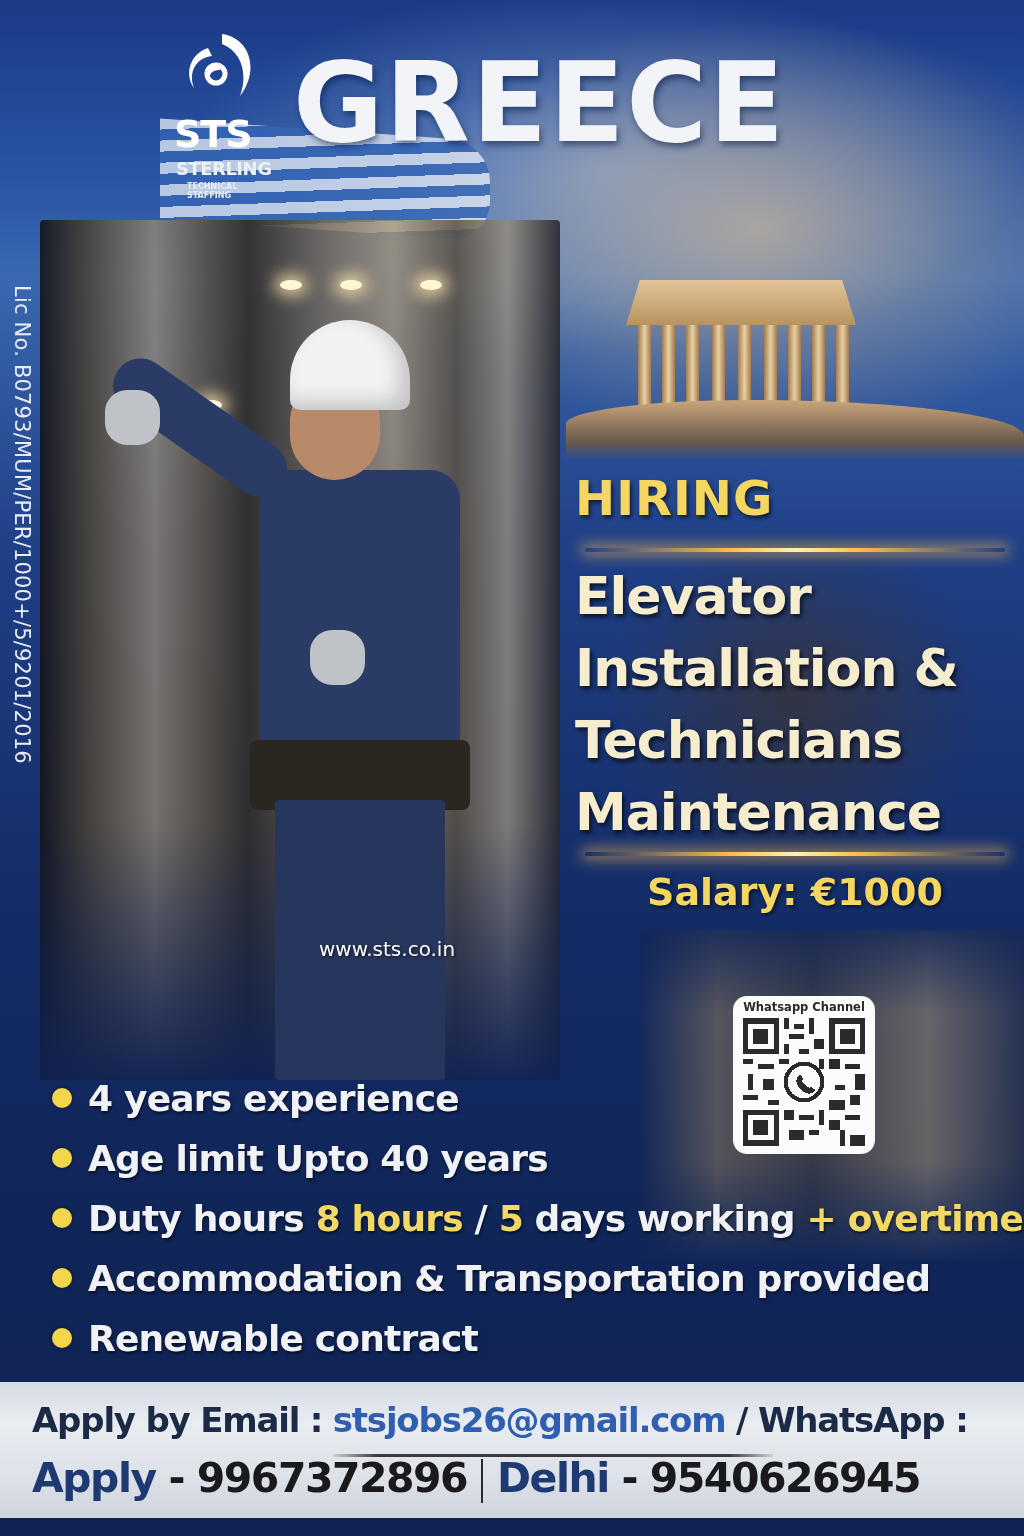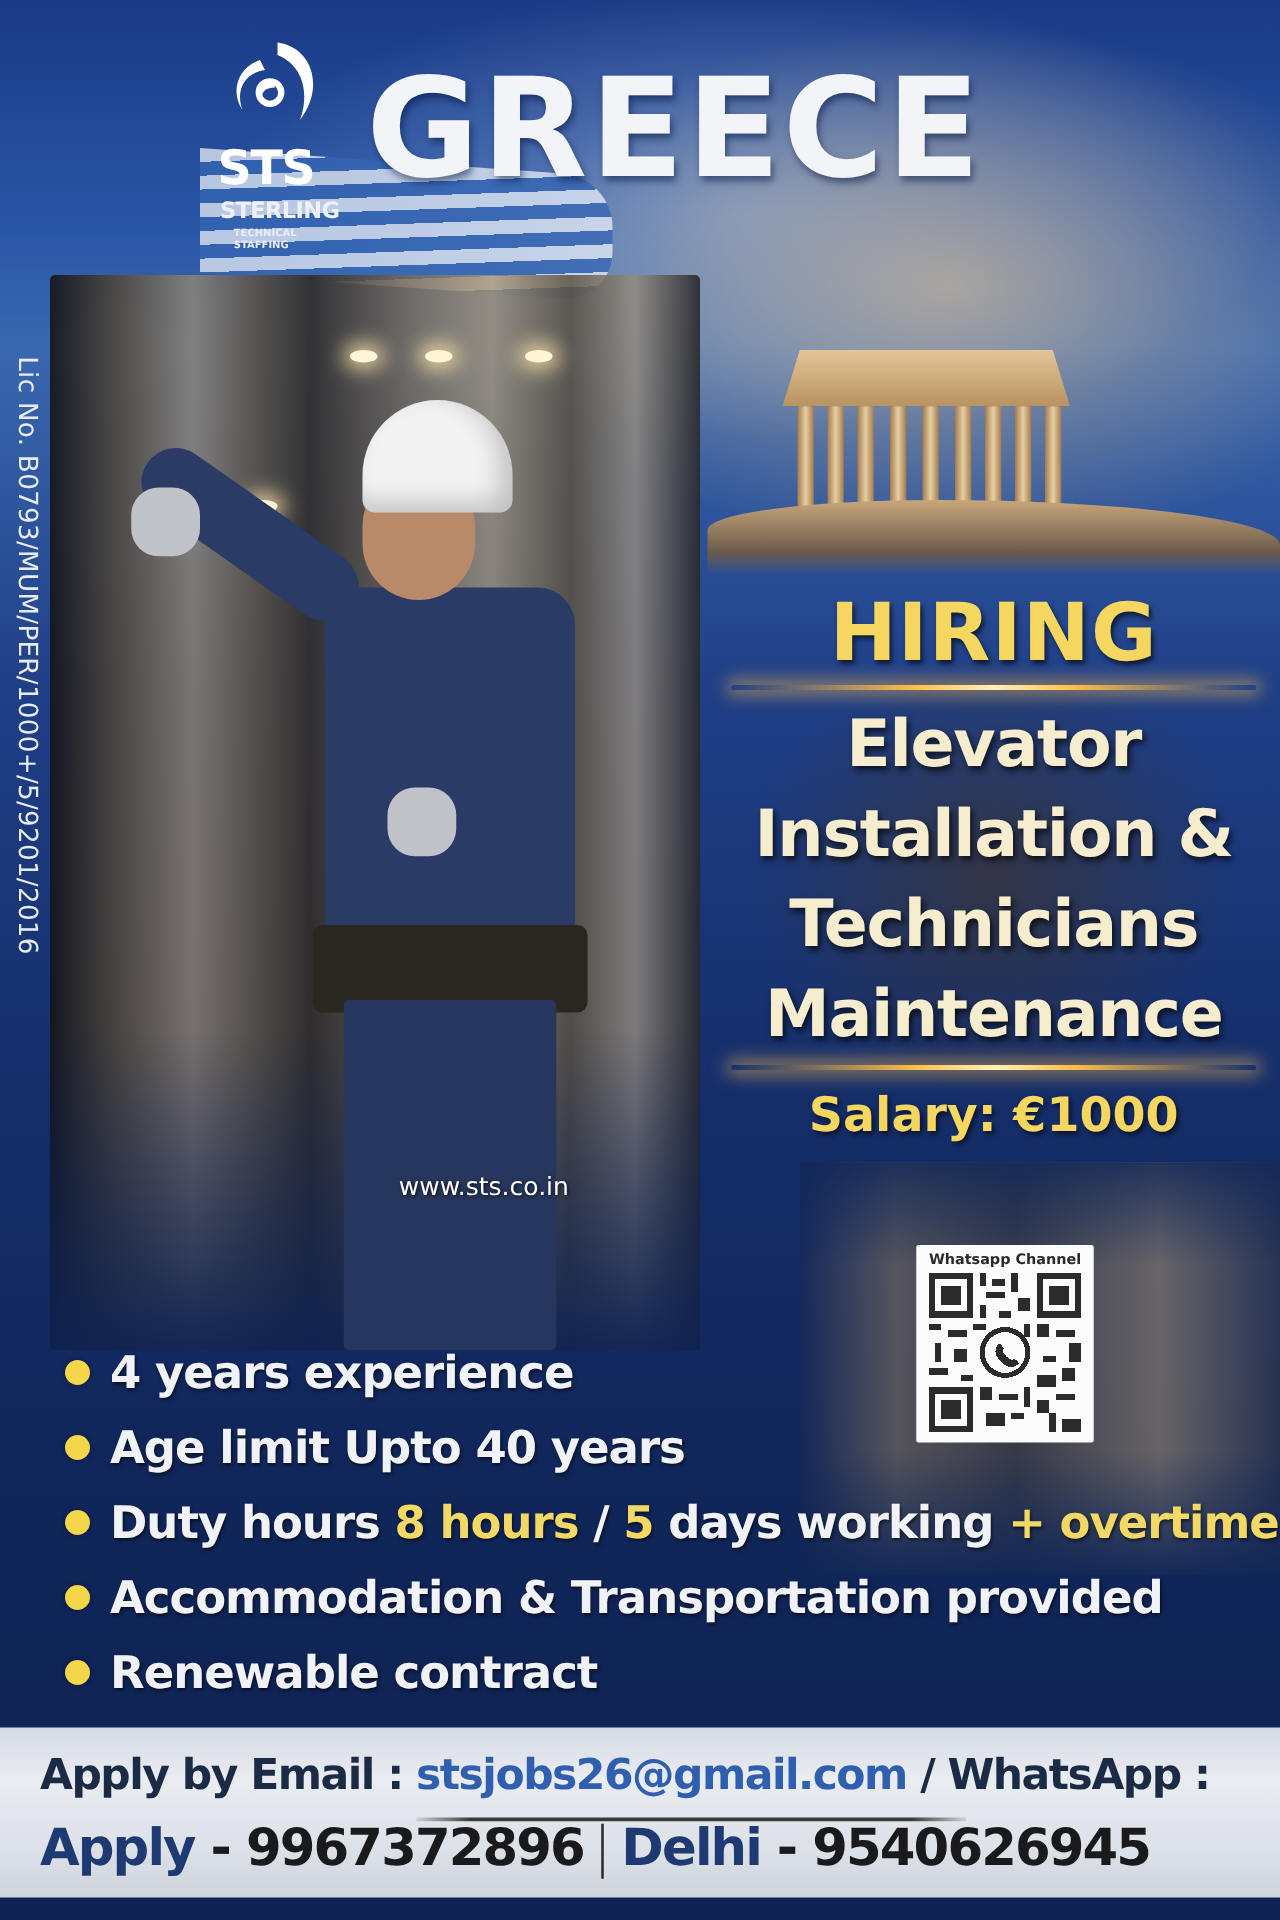--- a/index.html
+++ b/index.html
@@ -42,34 +42,34 @@
   .logo .swirl { position:absolute; left:6px; top:0; width:80px; height:80px; }
   .logo .sts { position:absolute; left:2px; top:82px; font-family:"DejaVu Sans", sans-serif; font-weight:bold; font-size:38px; color:#ffffff; letter-spacing:-1px; }
   .logo .sterling { position:absolute; left:4px; top:128px; font-weight:bold; font-size:18px; color:#eef2f8; letter-spacing:-0.5px; }
   .logo .tech { position:absolute; left:15px; top:152px; font-weight:bold; font-size:8px; color:#e8ecf3; letter-spacing:0; }
   .title-greece { position:absolute; left:293px; top:48px; font-family:"DejaVu Sans", sans-serif; font-weight:bold; font-size:110px; line-height:1; color:#f2f4f8; letter-spacing:2px; text-shadow:2px 4px 6px rgba(0,20,60,0.5); }
   .license { position:absolute; left:4px; top:285px; width:34px; height:590px; }
   .license span { position:absolute; left:0; top:0; transform-origin:0 0; transform:translate(30px,0) rotate(90deg); white-space:nowrap; color:#e8ecf5; font-family:"DejaVu Sans", sans-serif; font-size:21px; letter-spacing:0.2px; }
   
   .hiring-panel { position:absolute; left:575px; top:460px; width:440px; height:480px;
     background: radial-gradient(ellipse 240px 220px at 50% 50%, rgba(70,50,25,0.55), rgba(20,30,60,0) 80%); }
-  .hiring { position:absolute; left:0; width:100%; text-align:center; top:10px; font-family:"DejaVu Sans", sans-serif; font-weight:bold; font-size:64px; color:#f5d660; letter-spacing:1px; text-shadow:2px 3px 4px rgba(0,0,0,0.6); }
+  .hiring { position:absolute; left:0; width:100%; text-align:left; top:10px; font-family:"DejaVu Sans", sans-serif; font-weight:bold; font-size:48px; color:#f5d660; letter-spacing:1px; text-shadow:2px 3px 4px rgba(0,0,0,0.6); }
   .glow-line { position:absolute; left:10px; width:420px; height:4px; border-radius:2px;
     background: linear-gradient(90deg, rgba(255,180,60,0) 0%, #ffbf4a 35%, #fff1b8 50%, #ffbf4a 65%, rgba(255,180,60,0) 100%);
     box-shadow:0 0 14px 4px rgba(255,190,80,0.55); }
-  .job-title { position:absolute; left:0; top:100px; width:100%; text-align:center; }
+  .job-title { position:absolute; left:0; top:100px; width:100%; text-align:left; }
   .job-title div { font-family:"DejaVu Sans", sans-serif; font-weight:bold; font-size:52px; line-height:72px; color:#f6ecce; letter-spacing:-1px; text-shadow:2px 3px 5px rgba(0,0,0,0.7); white-space:nowrap; }
   .salary { position:absolute; left:0; top:410px; width:100%; text-align:center; font-family:"DejaVu Sans", sans-serif; font-weight:bold; font-size:38px; color:#f5d660; text-shadow:2px 2px 4px rgba(0,0,0,0.6); }
   
   .lobby { position:absolute; left:640px; top:930px; width:384px; height:330px;
     background: linear-gradient(90deg, rgba(30,40,70,0.2), rgba(140,120,90,0.55) 20%, rgba(80,70,60,0.6) 45%, rgba(160,140,110,0.6) 75%, rgba(60,60,70,0.5)); }
   .lobby::after { content:""; position:absolute; inset:0; background:linear-gradient(180deg, rgba(16,38,88,0.8) 0%, rgba(16,38,88,0) 25%, rgba(16,38,88,0) 70%, rgba(16,38,88,0.95) 100%); }
   .website { position:absolute; left:319px; top:937px; font-family:"DejaVu Sans", sans-serif; font-size:20px; color:#ffffff; text-shadow:1px 1px 3px rgba(0,0,0,0.7); }
   
-  .qr-card { position:absolute; left:733px; top:996px; width:142px; height:158px; background:#fbfbfb; border-radius:2px; }
+  .qr-card { position:absolute; left:733px; top:996px; width:142px; height:158px; background:#fbfbfb; border-radius:14px; }
   .qr-label { position:absolute; left:0; top:4px; width:100%; text-align:center; font-family:"DejaVu Sans", sans-serif; font-weight:bold; font-size:11.5px; color:#2a2a2a; white-space:nowrap; }
   .qr-grid { position:absolute; left:10px; top:22px; width:122px; height:128px; }
   
   .bullets { position:absolute; left:52px; top:1068px; width:950px; }
   .bullet { position:relative; height:60px; display:flex; align-items:center; }
   .bullet .dot { width:20px; height:20px; border-radius:50%; background:#f3d64a; margin-right:16px; flex:none; box-shadow:0 0 4px rgba(0,0,0,0.4); }
   .bullet .txt { font-family:"DejaVu Sans", sans-serif; font-weight:bold; font-size:36px; color:#f1f2f5; letter-spacing:-0.8px; white-space:nowrap; text-shadow:1px 2px 3px rgba(0,0,0,0.6); }
   .bullet .hl { color:#f2d865;margin-top:28px; }
   
   .footer { position:absolute; left:0; top:1382px; width:1024px; height:136px;

